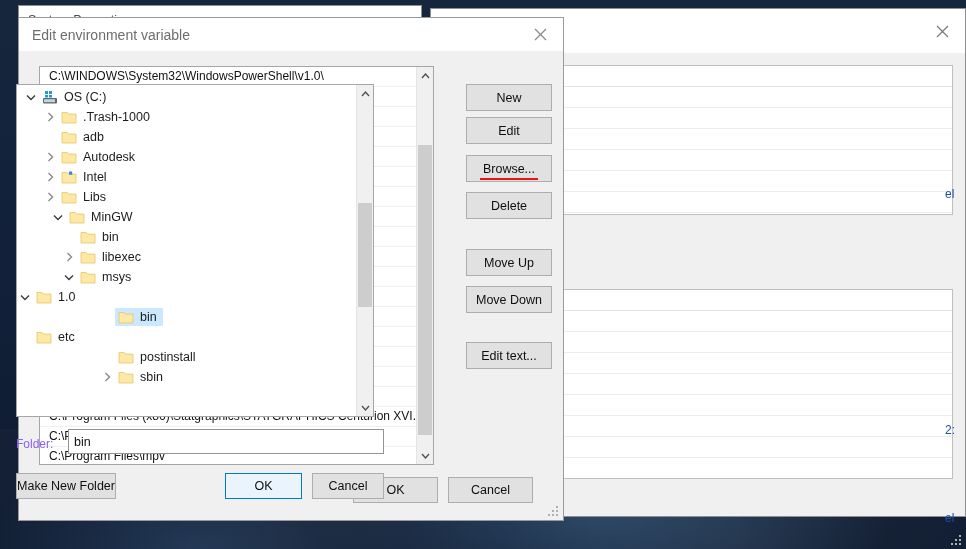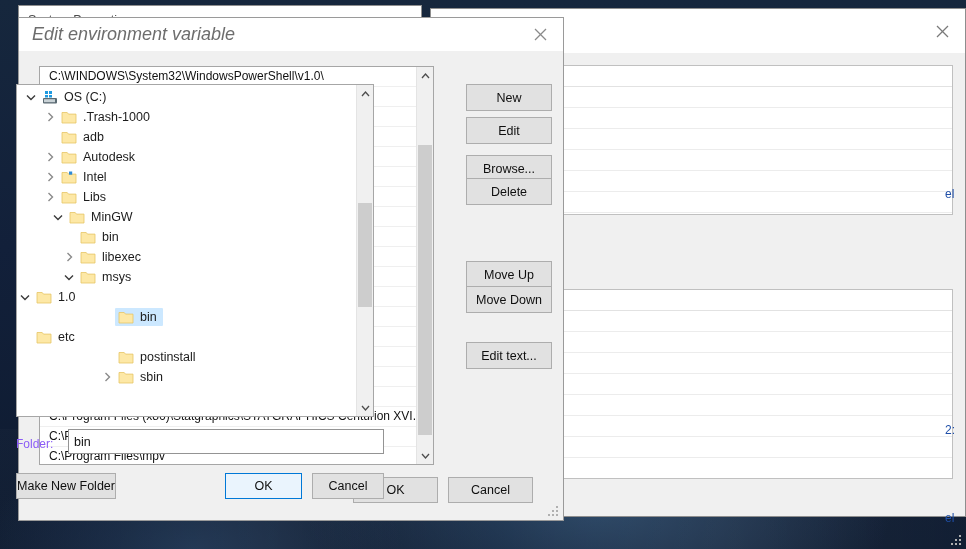--- a/index.html
+++ b/index.html
@@ -137,24 +137,23 @@
     left: 18px;
     top: 17px;
     width: 546px;
     height: 504px;
     background: #f0f0f0;
     border: 1px solid #9a9a9a;
     box-shadow: 0 0 0 0 rgba(0,0,0,0);
   }
   #editvar .win-titlebar { height: 33px; background: #fff; }
   #editvar .win-title {
-    font-size: 18px;
+    font-size: 14px;
     color: #6d6d6d;
     padding-left: 13px;
-    font-style: italic;
   }
 
   .path-list {
     position: absolute;
     left: 20px;
     top: 48px;
     width: 395px;
     height: 399px;
     background: #ffffff;
     border: 1px solid #a6a6a6;
@@ -501,24 +500,24 @@
       <span class="lbl">New</span>
     </div>
     <div class="edit-btn" style="top:99px;">
       <span class="lbl">Edit</span>
     </div>
     <div class="edit-btn" style="top:137px;">
       <span class="lbl">Browse...
         <span class="redline"></span>
       </span>
     </div>
-    <div class="edit-btn" style="top:160px;">
+    <div class="edit-btn" style="top:174px;">
       <span class="lbl">Delete</span>
     </div>
-    <div class="edit-btn" style="top:243px;">
+    <div class="edit-btn" style="top:231px;">
       <span class="lbl">Move Up</span>
     </div>
     <div class="edit-btn" style="top:268px;">
       <span class="lbl">Move Down</span>
     </div>
     <div class="edit-btn" style="top:324px;">
       <span class="lbl">Edit text...</span>
     </div>
 
     <div class="dlg-btn" style="left:334px; top:459px;">

